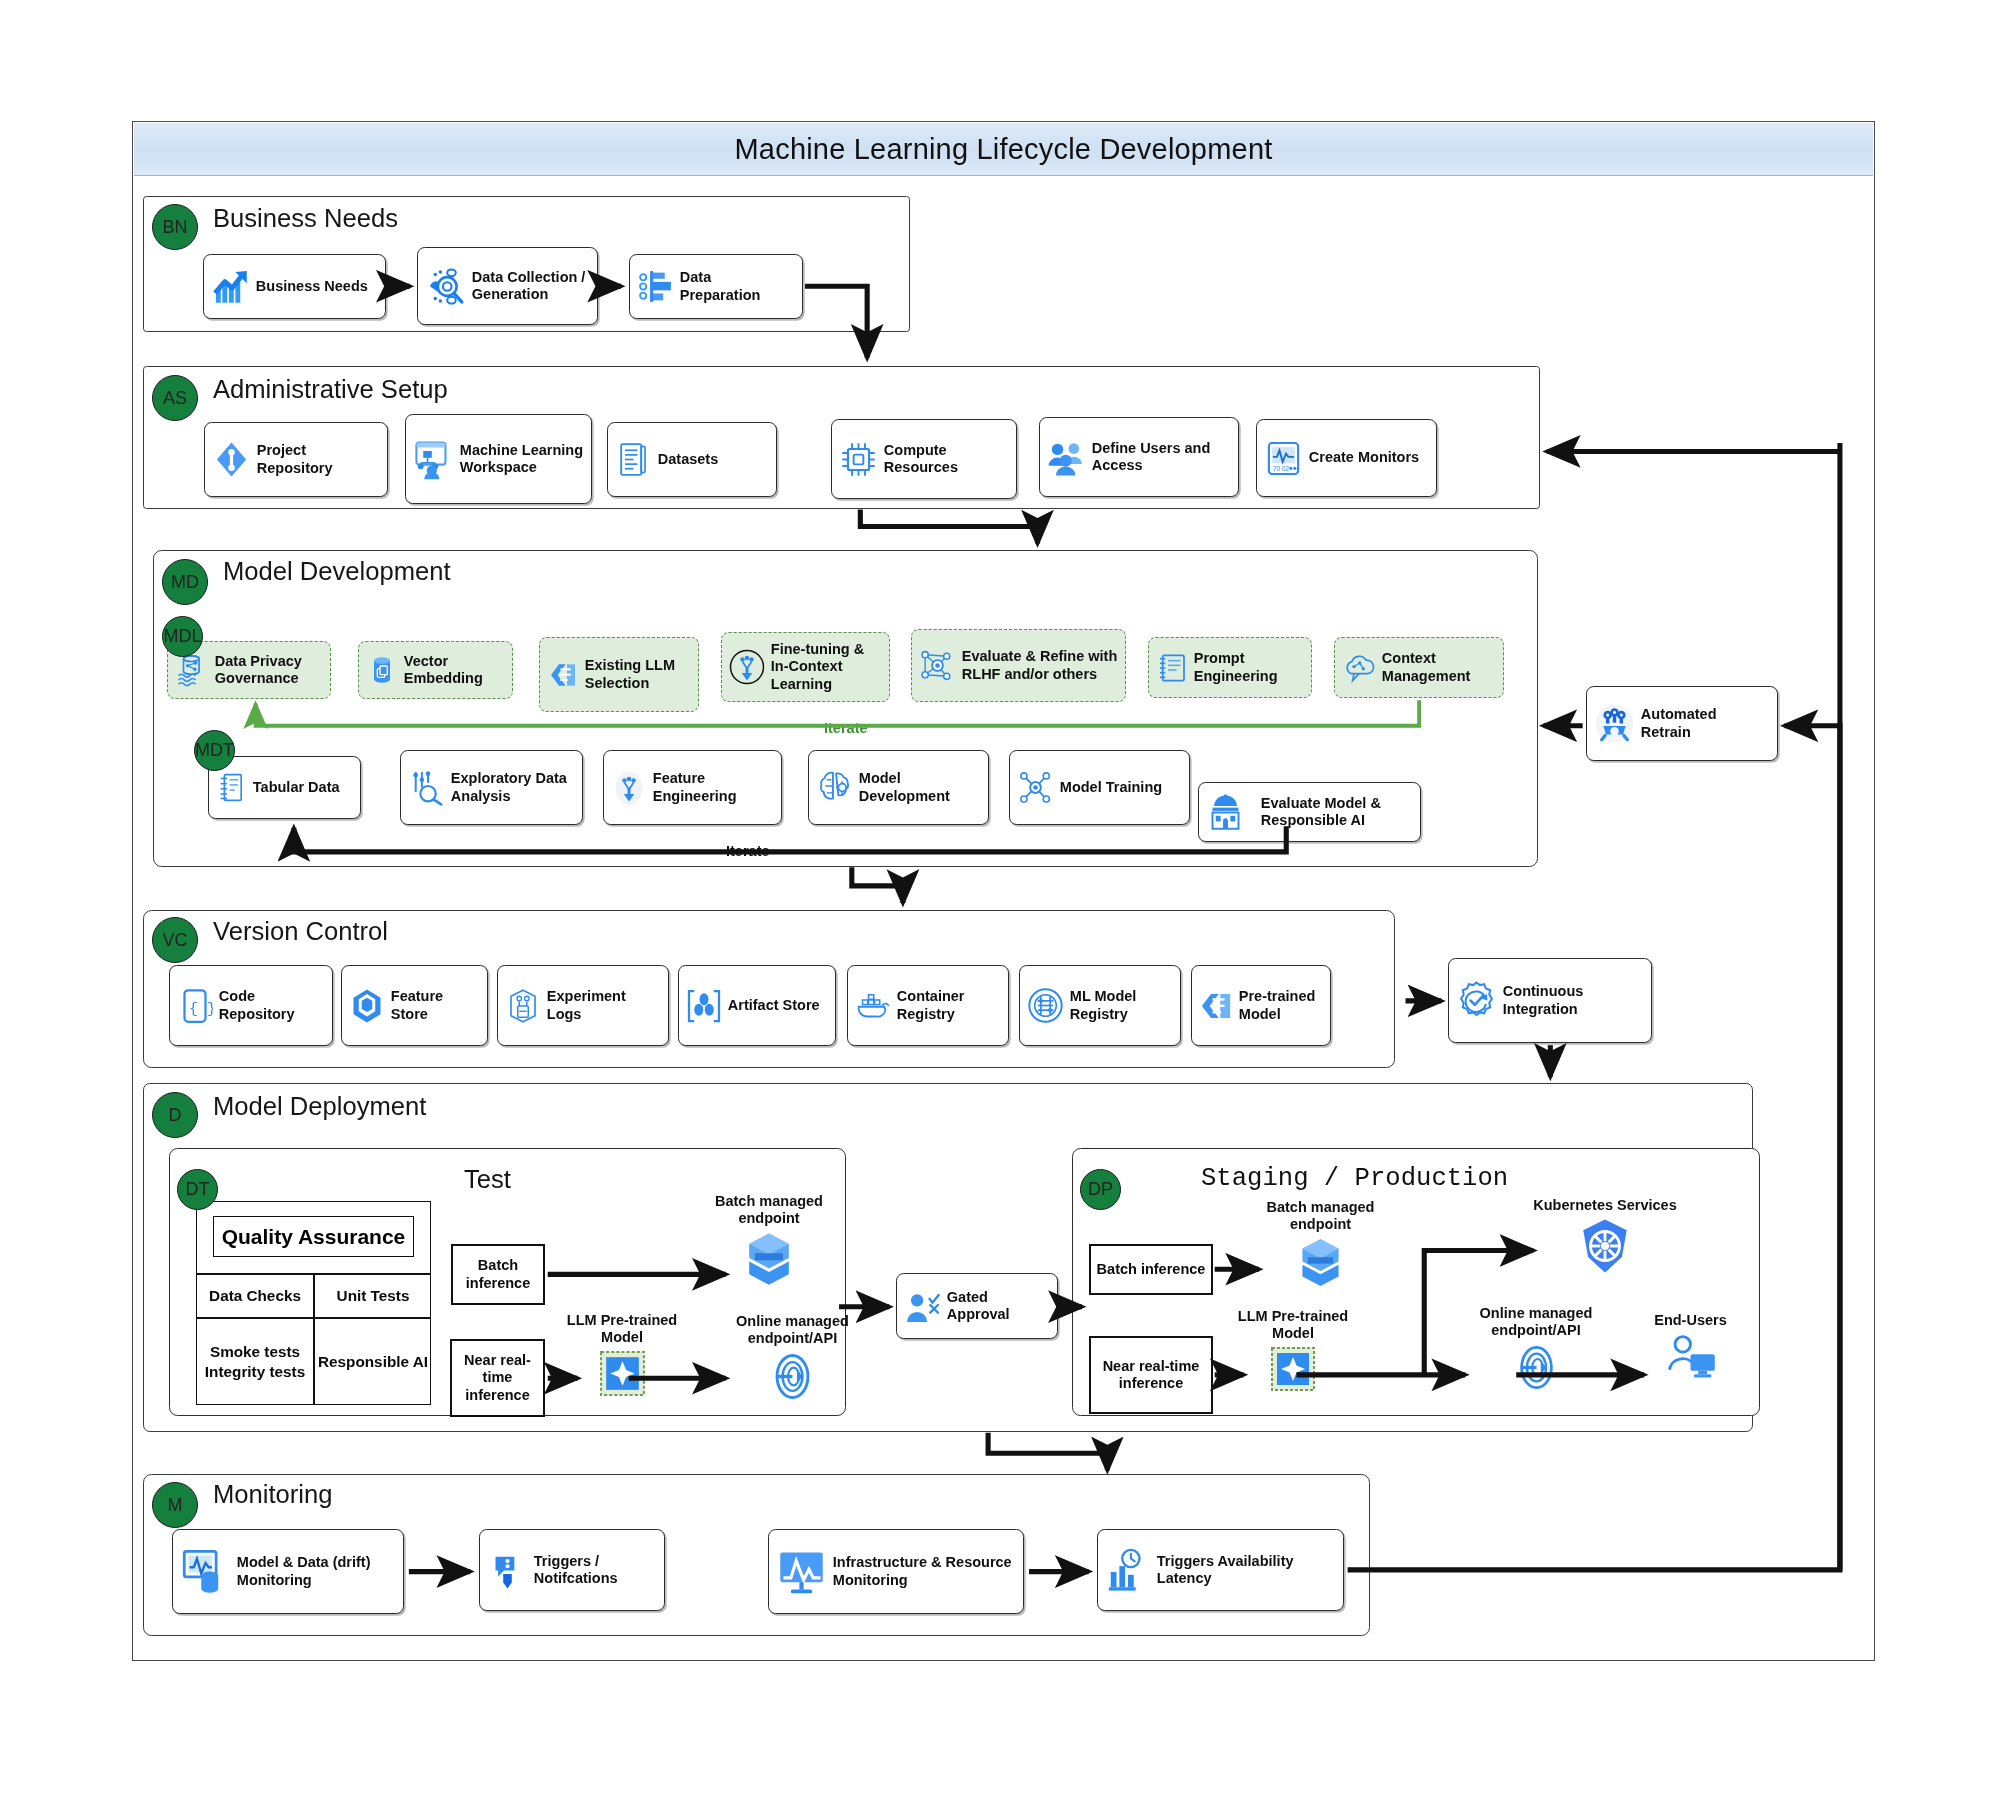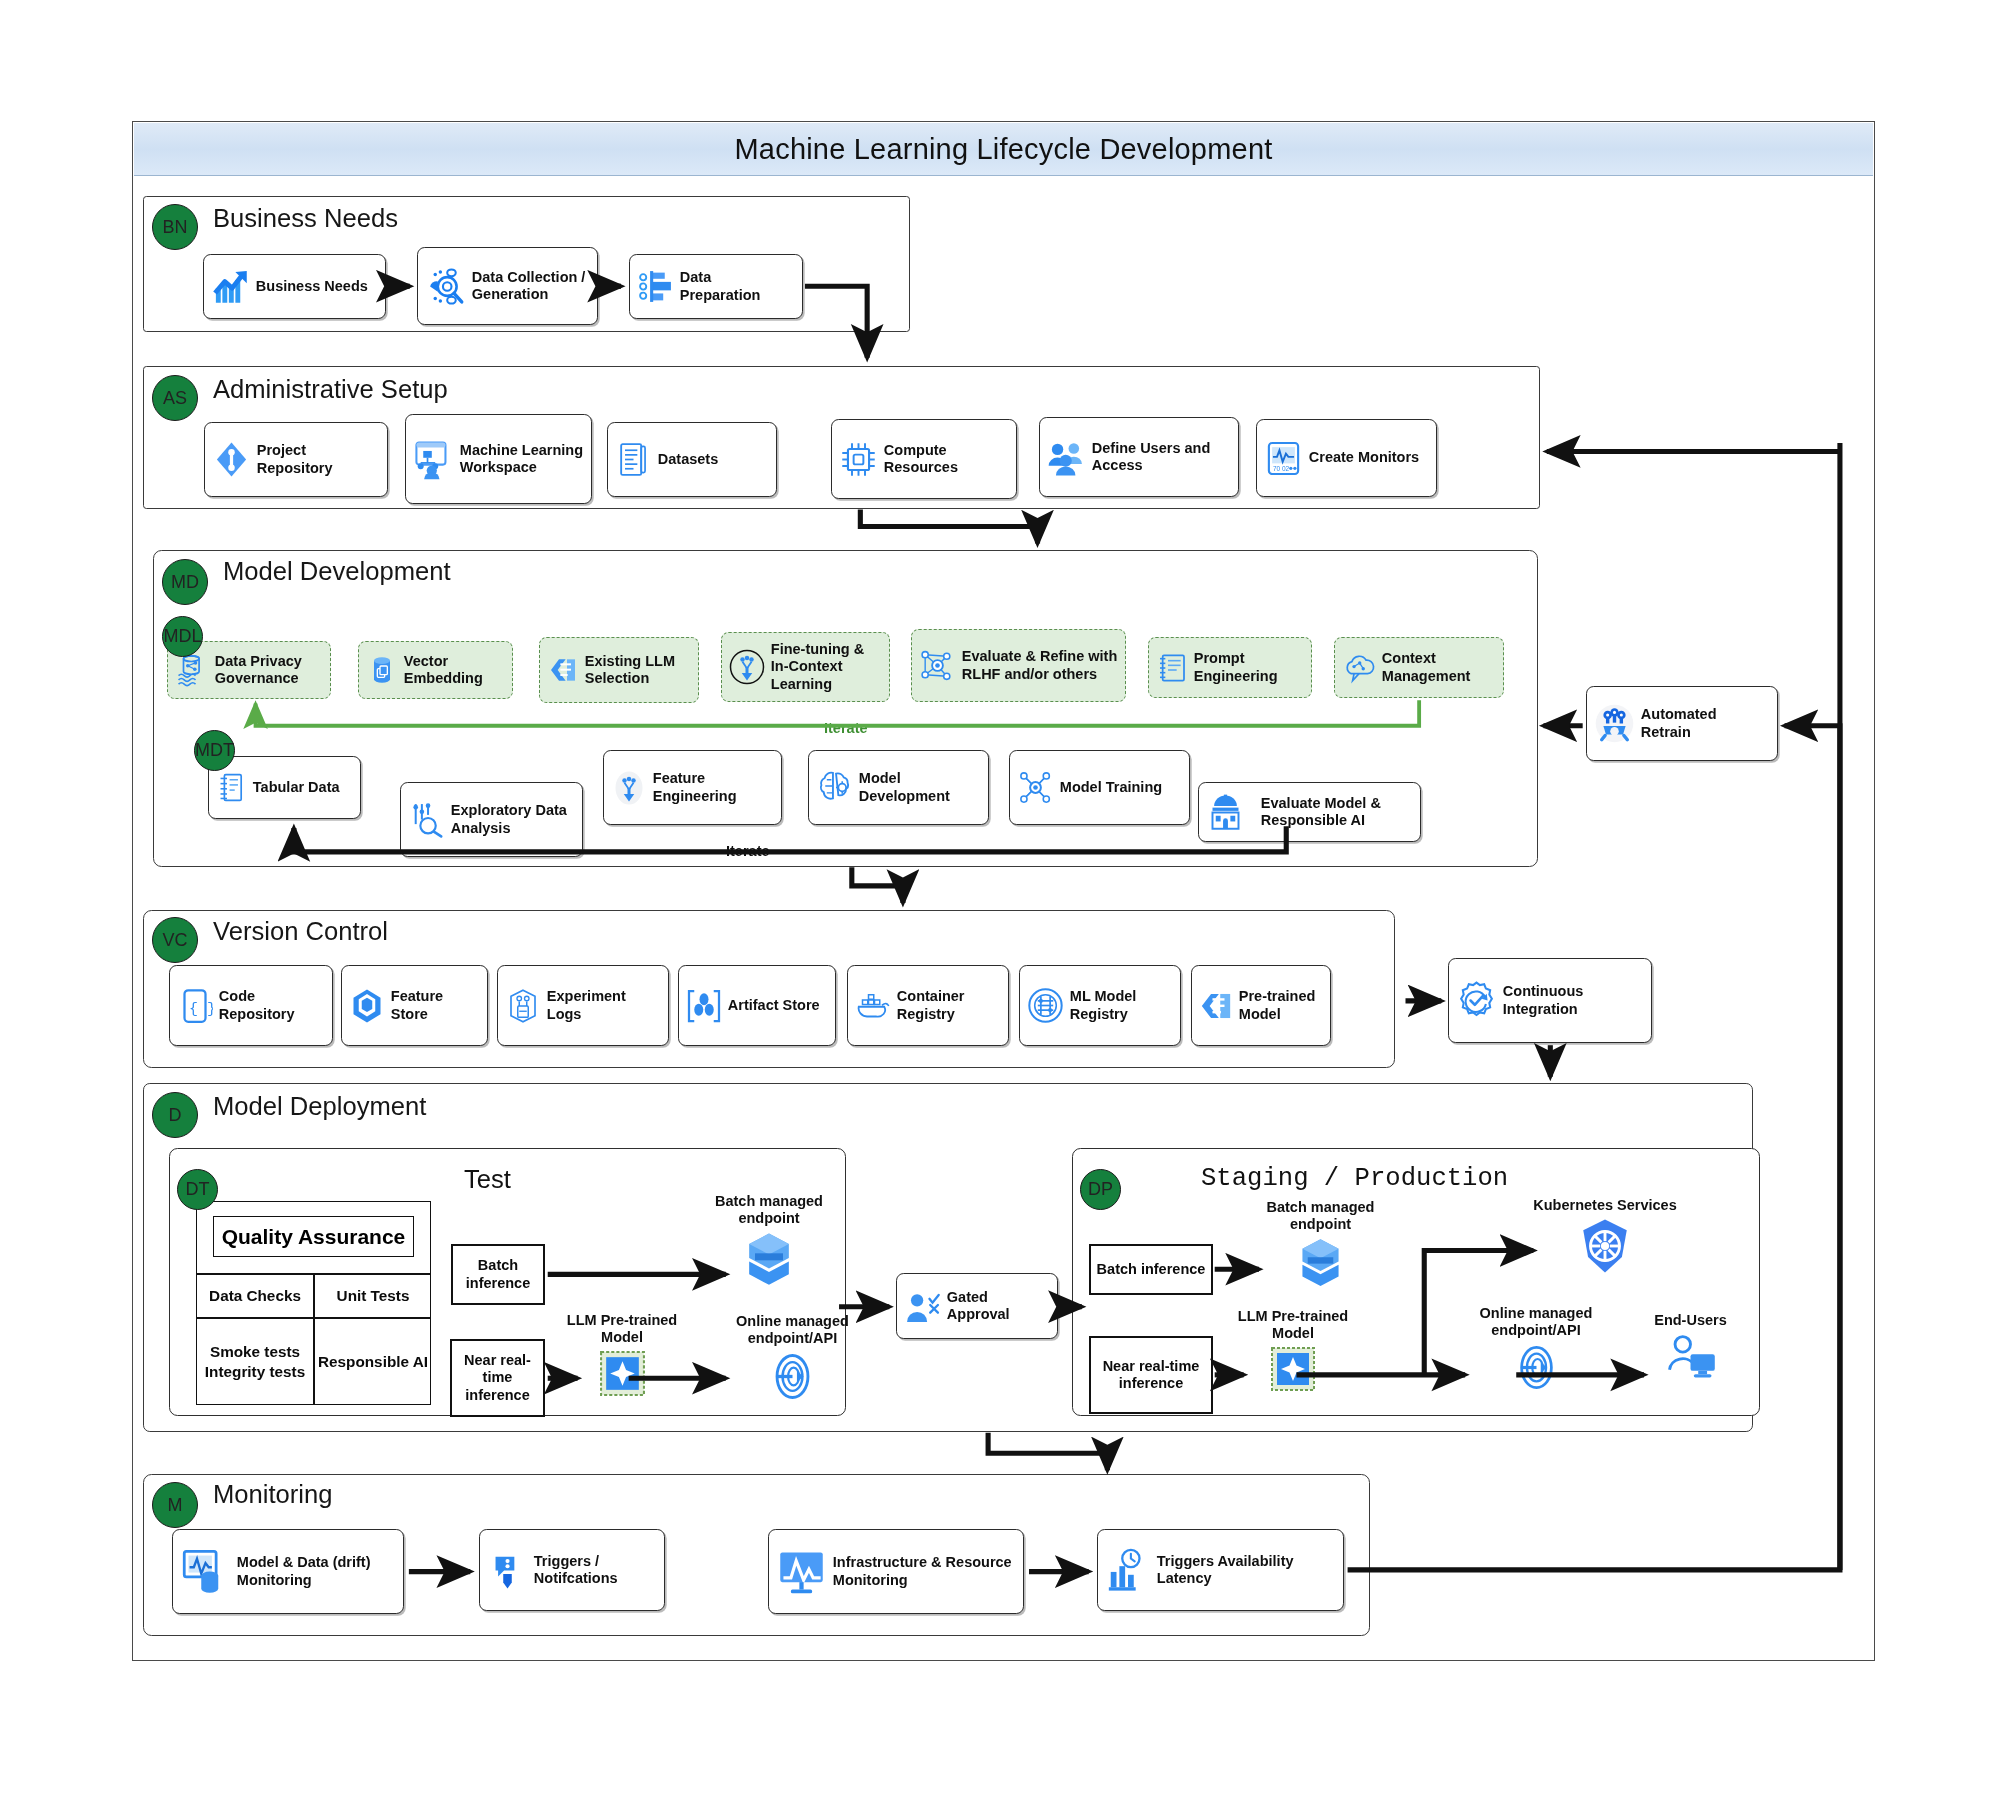--- a/index.html
+++ b/index.html
@@ -253,21 +253,21 @@
       <svg width="32" height="32" viewBox="0 0 48 48">
           <path d="M12 10 h24 v28 a12 5 0 0 1 -24 0 z" fill="#3b93f2"></path>
           <ellipse cx="24" cy="10" rx="12" ry="5" fill="#6cb5f8"></ellipse>
           <rect x="17" y="22" width="11" height="13" rx="1.5" stroke="#fff" stroke-width="2" fill="none"></rect>
           <rect x="21" y="18" width="11" height="13" rx="1.5" stroke="#fff" stroke-width="2" fill="#3b93f2"></rect>
         </svg>
     </span>
     <span class="lbl">Vector Embedding</span>
   </div>
 
-  <div class="node green" style="left:539px;top:637px;width:160px;height:66px;">
+  <div class="node green" style="left:539px;top:637px;width:160px;height:75px;">
     <span class="ico">
       <svg width="32" height="32" viewBox="0 0 48 48">
           <polygon points="6,24 18,8 28,8 16,24 28,40 18,40" fill="#3b93f2"></polygon>
           <polygon points="30,8 42,8 42,40 30,40" fill="#6cb5f8"></polygon>
           <rect x="20" y="14" width="16" height="3" fill="#fff"></rect>
           <rect x="20" y="22" width="16" height="3" fill="#fff"></rect>
           <rect x="20" y="30" width="11" height="3" fill="#fff"></rect>
         </svg>
     </span>
     <span class="lbl">Existing LLM Selection</span>
@@ -364,21 +364,21 @@
           <g stroke="#5aa8f5" stroke-width="2.4">
             <line x1="21" y1="12" x2="34" y2="12"></line>
             <line x1="21" y1="20" x2="34" y2="20"></line>
             <line x1="21" y1="28" x2="29" y2="28"></line>
           </g>
         </svg>
     </span>
     <span class="lbl">Tabular Data</span>
   </div>
 
-  <div class="node" style="left:400px;top:750px;width:183px;height:75px;margin-top:32px;">
+  <div class="node" style="left:400px;top:750px;width:183px;height:75px;">
     <span class="ico">
       <svg width="37" height="37" viewBox="0 0 48 48">
           <g stroke="#2f8bf0" stroke-width="2.6">
             <line x1="10" y1="4" x2="10" y2="30"></line>
             <line x1="18" y1="4" x2="18" y2="24"></line>
             <line x1="26" y1="4" x2="26" y2="18"></line>
           </g>
           <circle cx="10" cy="8" r="3" fill="#2f8bf0"></circle>
           <circle cx="18" cy="14" r="3" fill="#2f8bf0"></circle>
           <circle cx="26" cy="6" r="3" fill="#2f8bf0"></circle>

